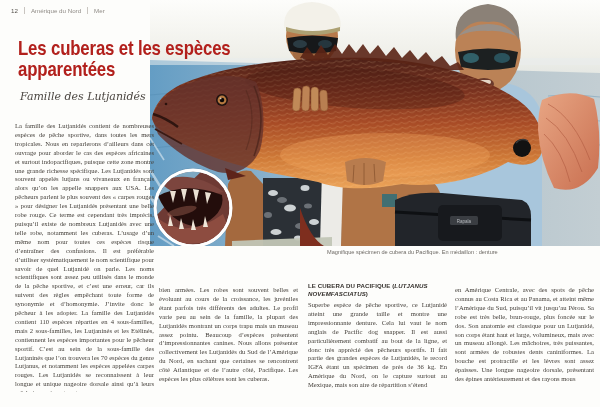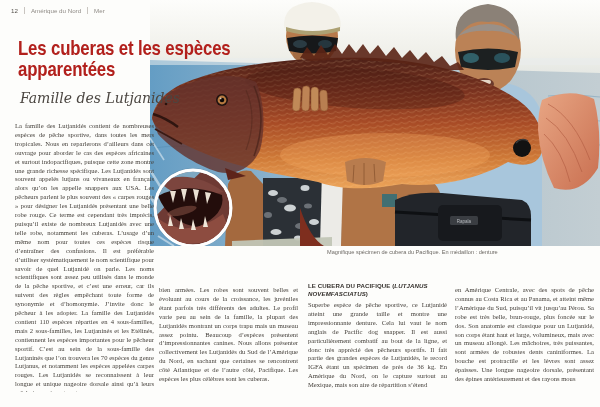--- a/index.html
+++ b/index.html
@@ -20,21 +20,21 @@
 
   
   .title{
     left:18px;top:38px;width:300px;
     font-family:"Liberation Sans",sans-serif;font-weight:bold;
     font-size:21px;line-height:20.5px;color:#b2201c;
     transform:scaleX(0.8);transform-origin:left top;letter-spacing:-0.2px;
   }
   .subtitle{
     left:20px;top:90px;font-family:"DejaVu Serif",serif;font-style:italic;
-    font-size:14px;color:#4b4641;
+    font-size:11px;color:#4b4641;
   }
 
   
   .col{
     font-size:6.6px;line-height:8.9px;color:#45403b;text-align:justify;
     overflow:hidden;
   }
   .col1{left:15px;top:122px;width:139px;height:270px;}
   .col2{left:159px;top:286px;width:139px;height:100px;}
   .col3{left:308px;top:282px;width:139px;height:108px;}

